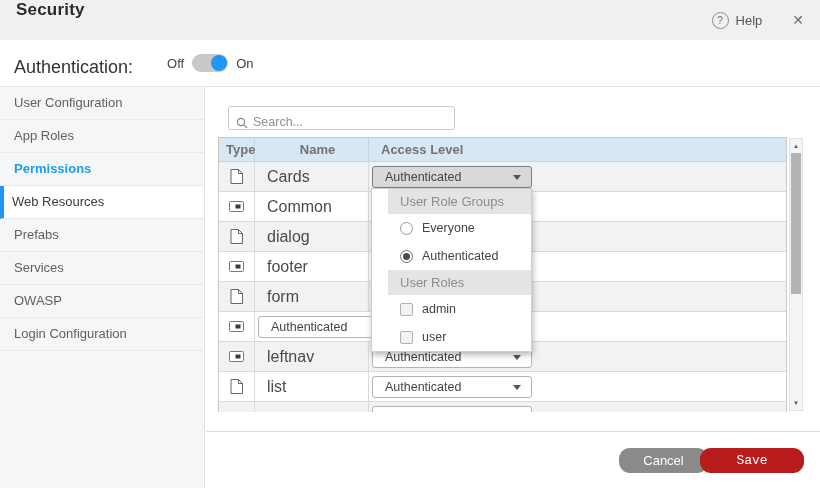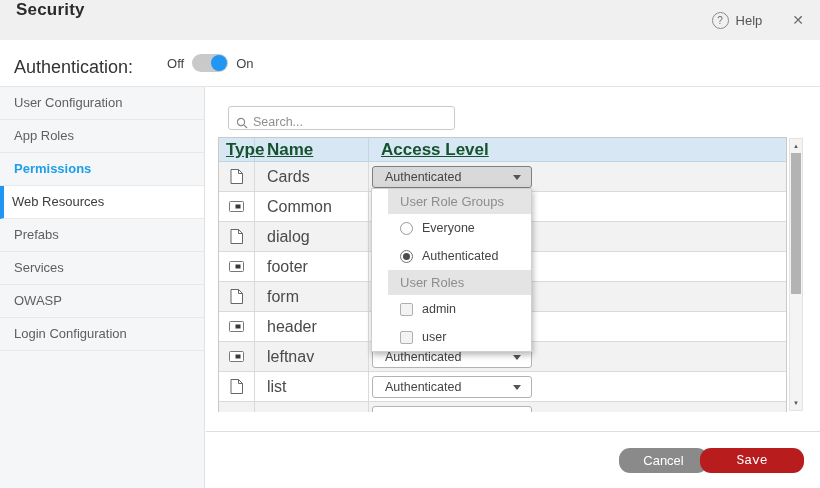--- a/index.html
+++ b/index.html
@@ -69,25 +69,25 @@
   .search-box input::placeholder{color:#8f8f8f;}
   
   .grid{
     position:absolute;left:12px;top:50px;width:569px;height:275px;
     border:1px solid #c9c9c9;box-sizing:border-box;background:#fff;
   }
   .grid-head{
     display:flex;height:23px;background:#d8e7f4;border-bottom:1px solid #bfd4e4;
   }
   .grid-head .hc{
-    font-size:17px;font-weight:700;color:#14532d;line-height:23px;
-    border-right:1px solid #c3d6e6;box-sizing:border-box;padding-left:8px;text-decoration:underline;
+    font-size:13px;font-weight:700;color:#737373;line-height:23px;
+    border-right:1px solid #c3d6e6;box-sizing:border-box;padding-left:8px;
   }
   .hc.c-type{width:36px;padding-left:7px;}
-  .hc.c-name{width:114px;padding-left:12px;}
+  .hc.c-name{width:114px;padding-left:12px;text-align:center;}
   .hc.c-access{flex:1;padding-left:12px;border-right:none;}
   .grid-body{height:250px;overflow:hidden;}
   .row{display:flex;height:30px;box-sizing:border-box;border-bottom:1px solid #dadada;background:#fff;}
   .row.odd{background:#f2f2f2;}
   .cell{box-sizing:border-box;height:100%;}
   .cell.type{
     width:36px;border-right:1px solid #dadada;display:flex;align-items:center;justify-content:center;
   }
   .cell.name{
     width:114px;border-right:1px solid #dadada;font-size:16px;color:#4a4a4a;
@@ -287,21 +287,20 @@
         </span>
       </div>
 
       <div class="row">
         <span class="cell type">
           <svg width="15" height="11" viewBox="0 0 15 11">
               <rect x="0.5" y="0.5" width="14" height="10" rx="1" fill="#fff" stroke="#777"></rect>
               <rect x="6.5" y="3.5" width="5" height="4" fill="#3a3a3a"></rect>
             </svg>
         </span>
-        <span class="cell name">header</span>
         <span class="cell access">
           <span class="dd">
             <span class="dd-label">Authenticated</span>
             <span class="caret"></span>
           </span>
         </span>
       </div>
 
       <div class="row odd">
         <span class="cell type">

